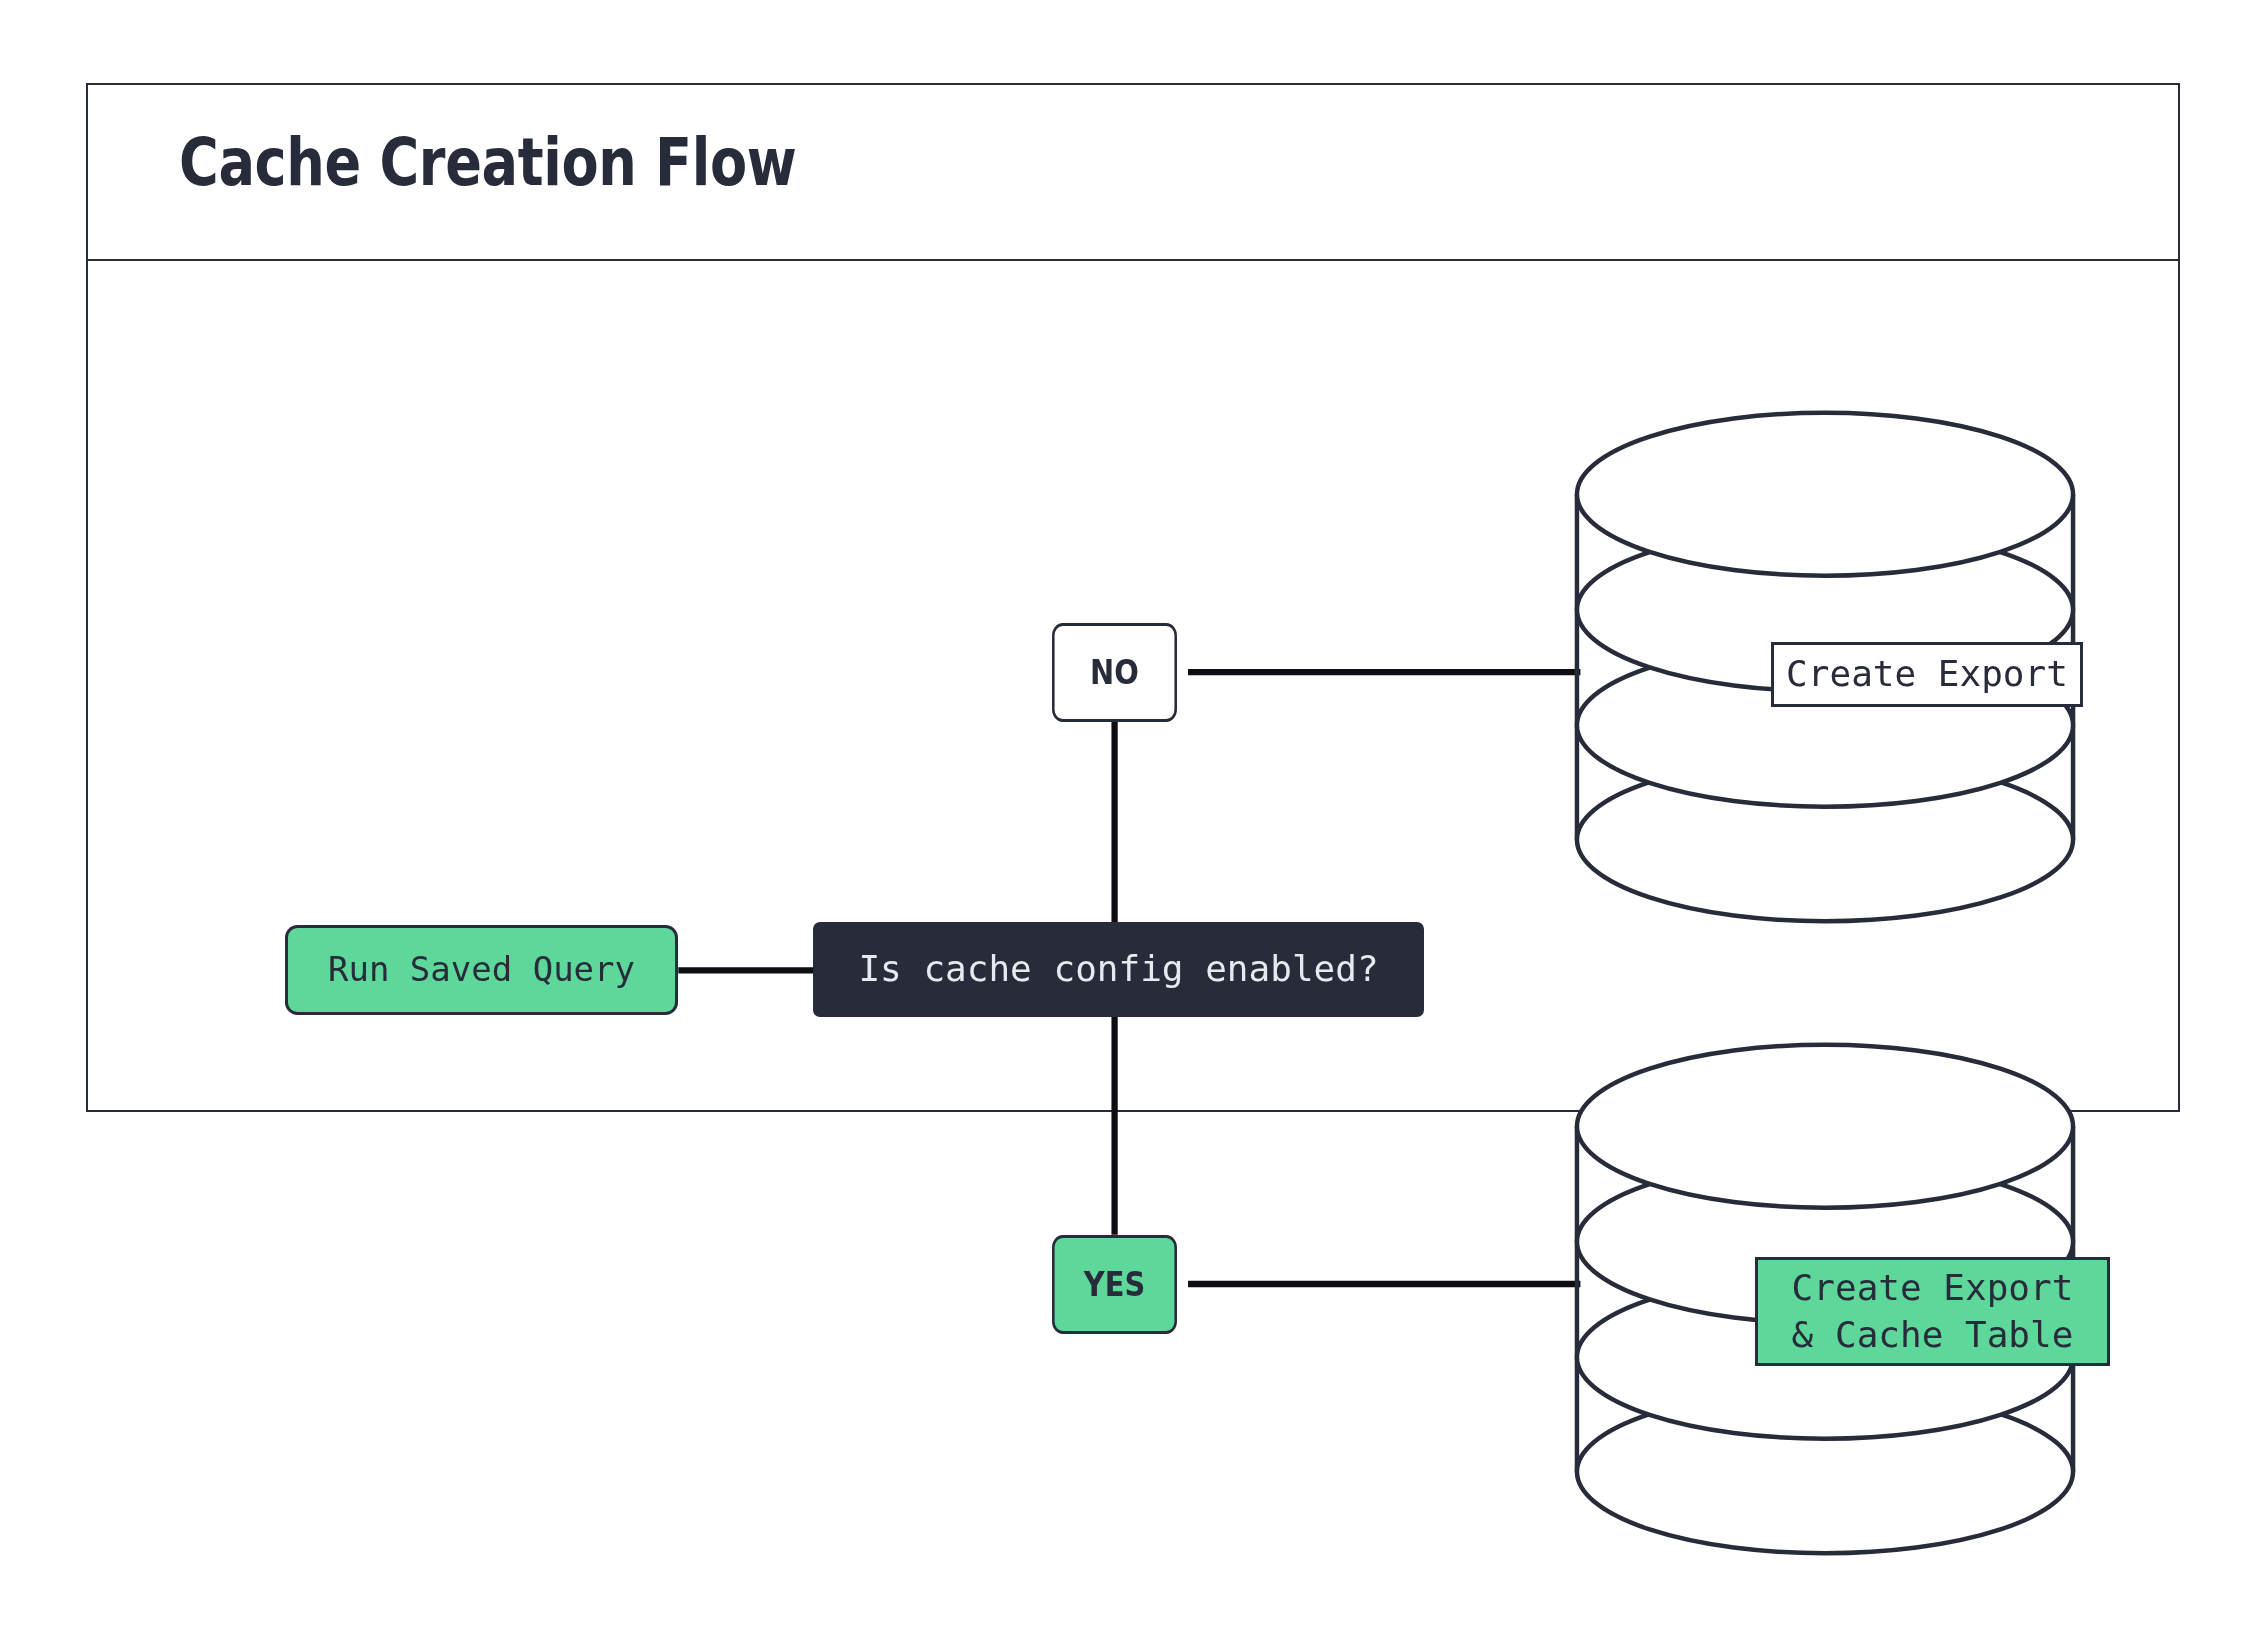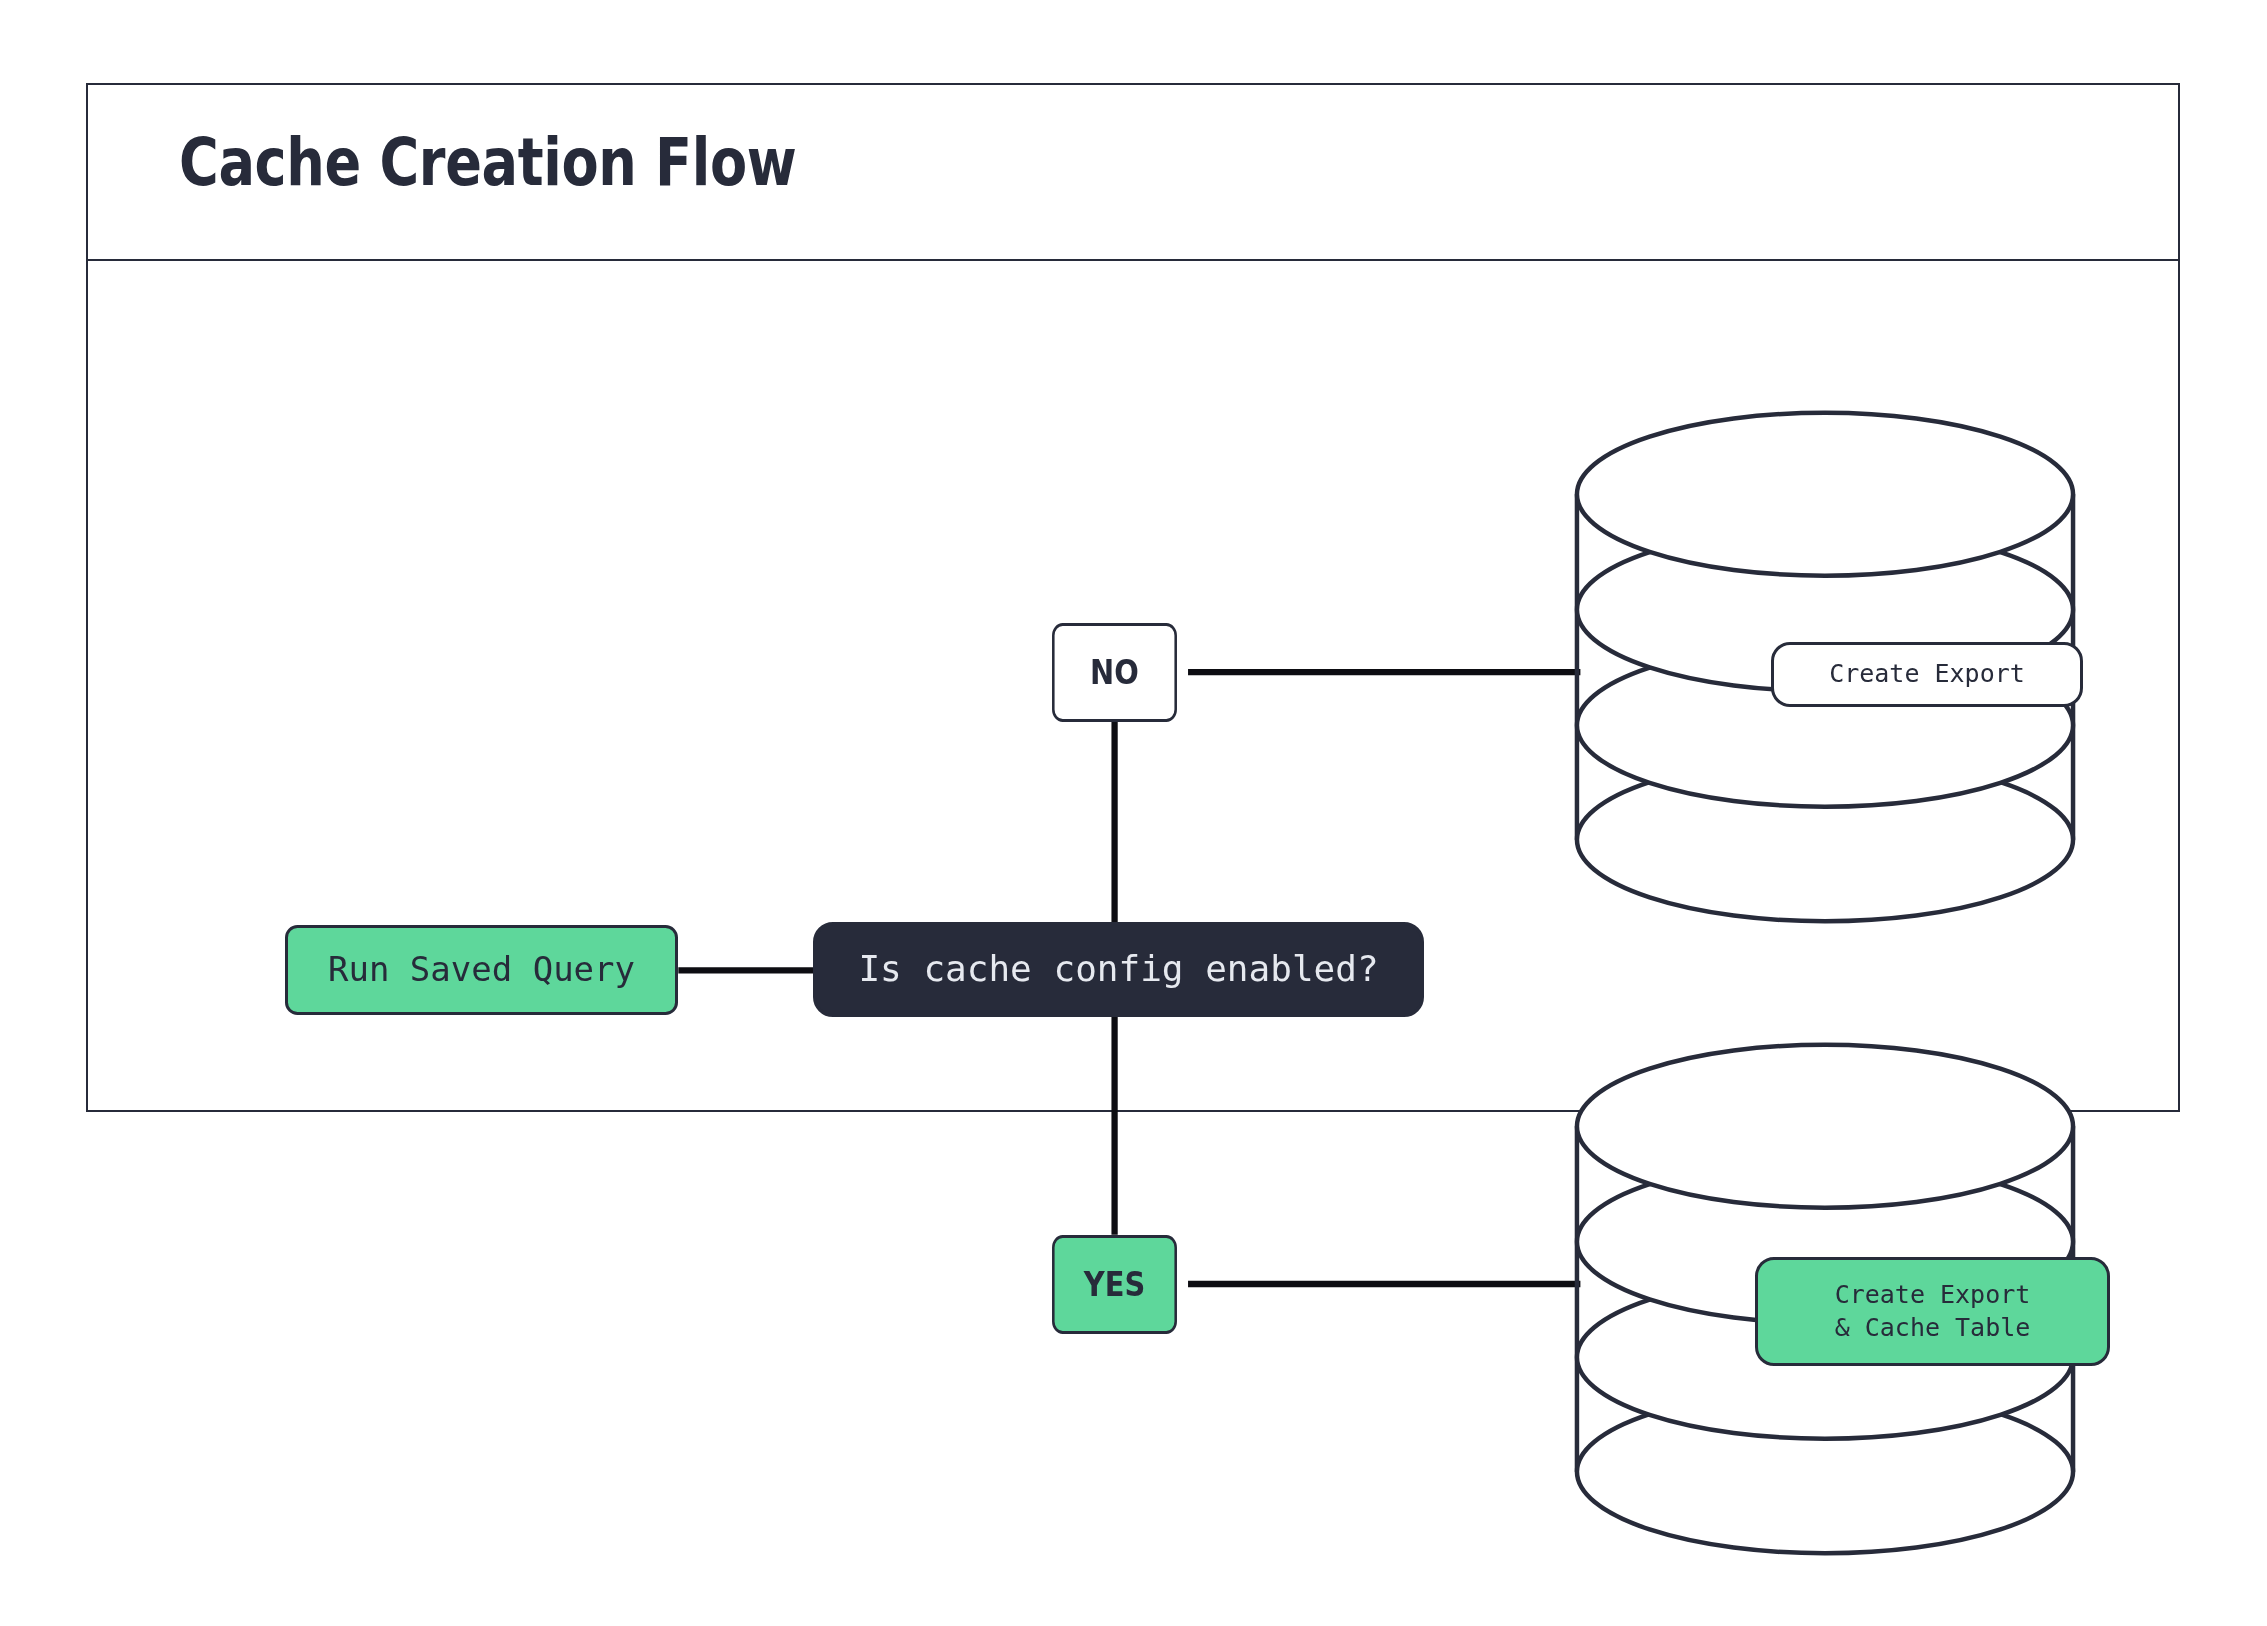--- a/index.html
+++ b/index.html
@@ -111,21 +111,21 @@
     width: 393px;
     height: 90px;
     font-size: 34px;
   }
   #node-decision {
     left: 725px;
     top: 661px;
     width: 611px;
     height: 95px;
     font-size: 36px;
-    border-radius: 20px;
+    border-radius: 7px;
   }
   #node-branch-no {
     left: 953px;
     top: 362px;
     width: 147px;
     height: 99px;
     font-family: "DejaVu Sans", "Liberation Sans", sans-serif;
     font-size: 34px;
     font-weight: 700;
     transform: scaleX(0.85);
@@ -164,24 +164,24 @@
 
   .cyl-label {
     position: absolute;
     box-sizing: border-box;
     display: flex;
     align-items: center;
     justify-content: center;
     text-align: center;
     font-family: "DejaVu Sans Mono", "Liberation Mono", monospace;
     border: 3.6px solid #272b3a;
-    border-radius: 19px;
+    border-radius: 0;
     line-height: 1.3;
     white-space: pre-line;
-    font-size: 25px;
+    font-size: 36px;
     color: #272b3a;
   }
   #cyl-label-export {
     left: 1683px;
     top: 381px;
     width: 312px;
     height: 65px;
     background: #ffffff;
   }
   #cyl-label-cache {

